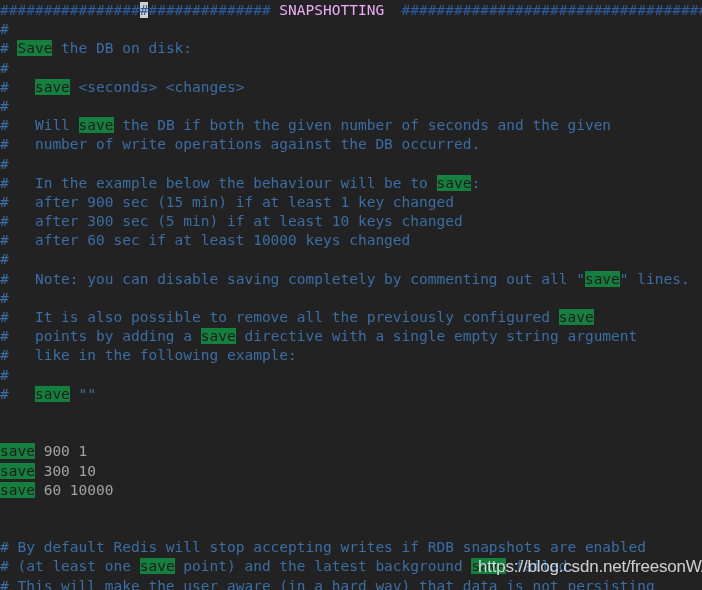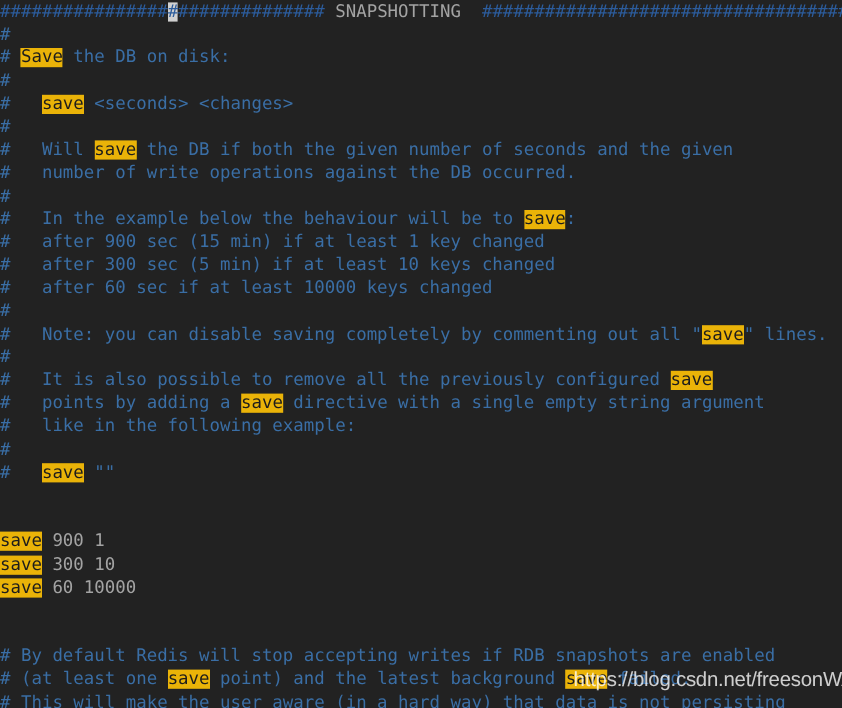--- a/index.html
+++ b/index.html
@@ -27,24 +27,24 @@
     white-space: pre;
     color: #3a6ea5;
   }
   .line {
     height: 19.2px;
     white-space: pre;
     display: block;
   }
   .cmt      { color: #3a6ea5; }
   .hash     { color: #2c5c9c; }
-  .section  { color: #a3a3a3; }
+  .section  { color: #f0abfc; }
   .plain    { color: #a3a3a3; }
   .hl {
-    background: #eab308;
+    background: #15803d;
     color: #1c1c1c;
   }
   .cursor {
     background: #d0d0d0;
     color: #2c5c9c;
   }
   #watermark {
     position: absolute;
     left: 478px;
     top: 557px;

